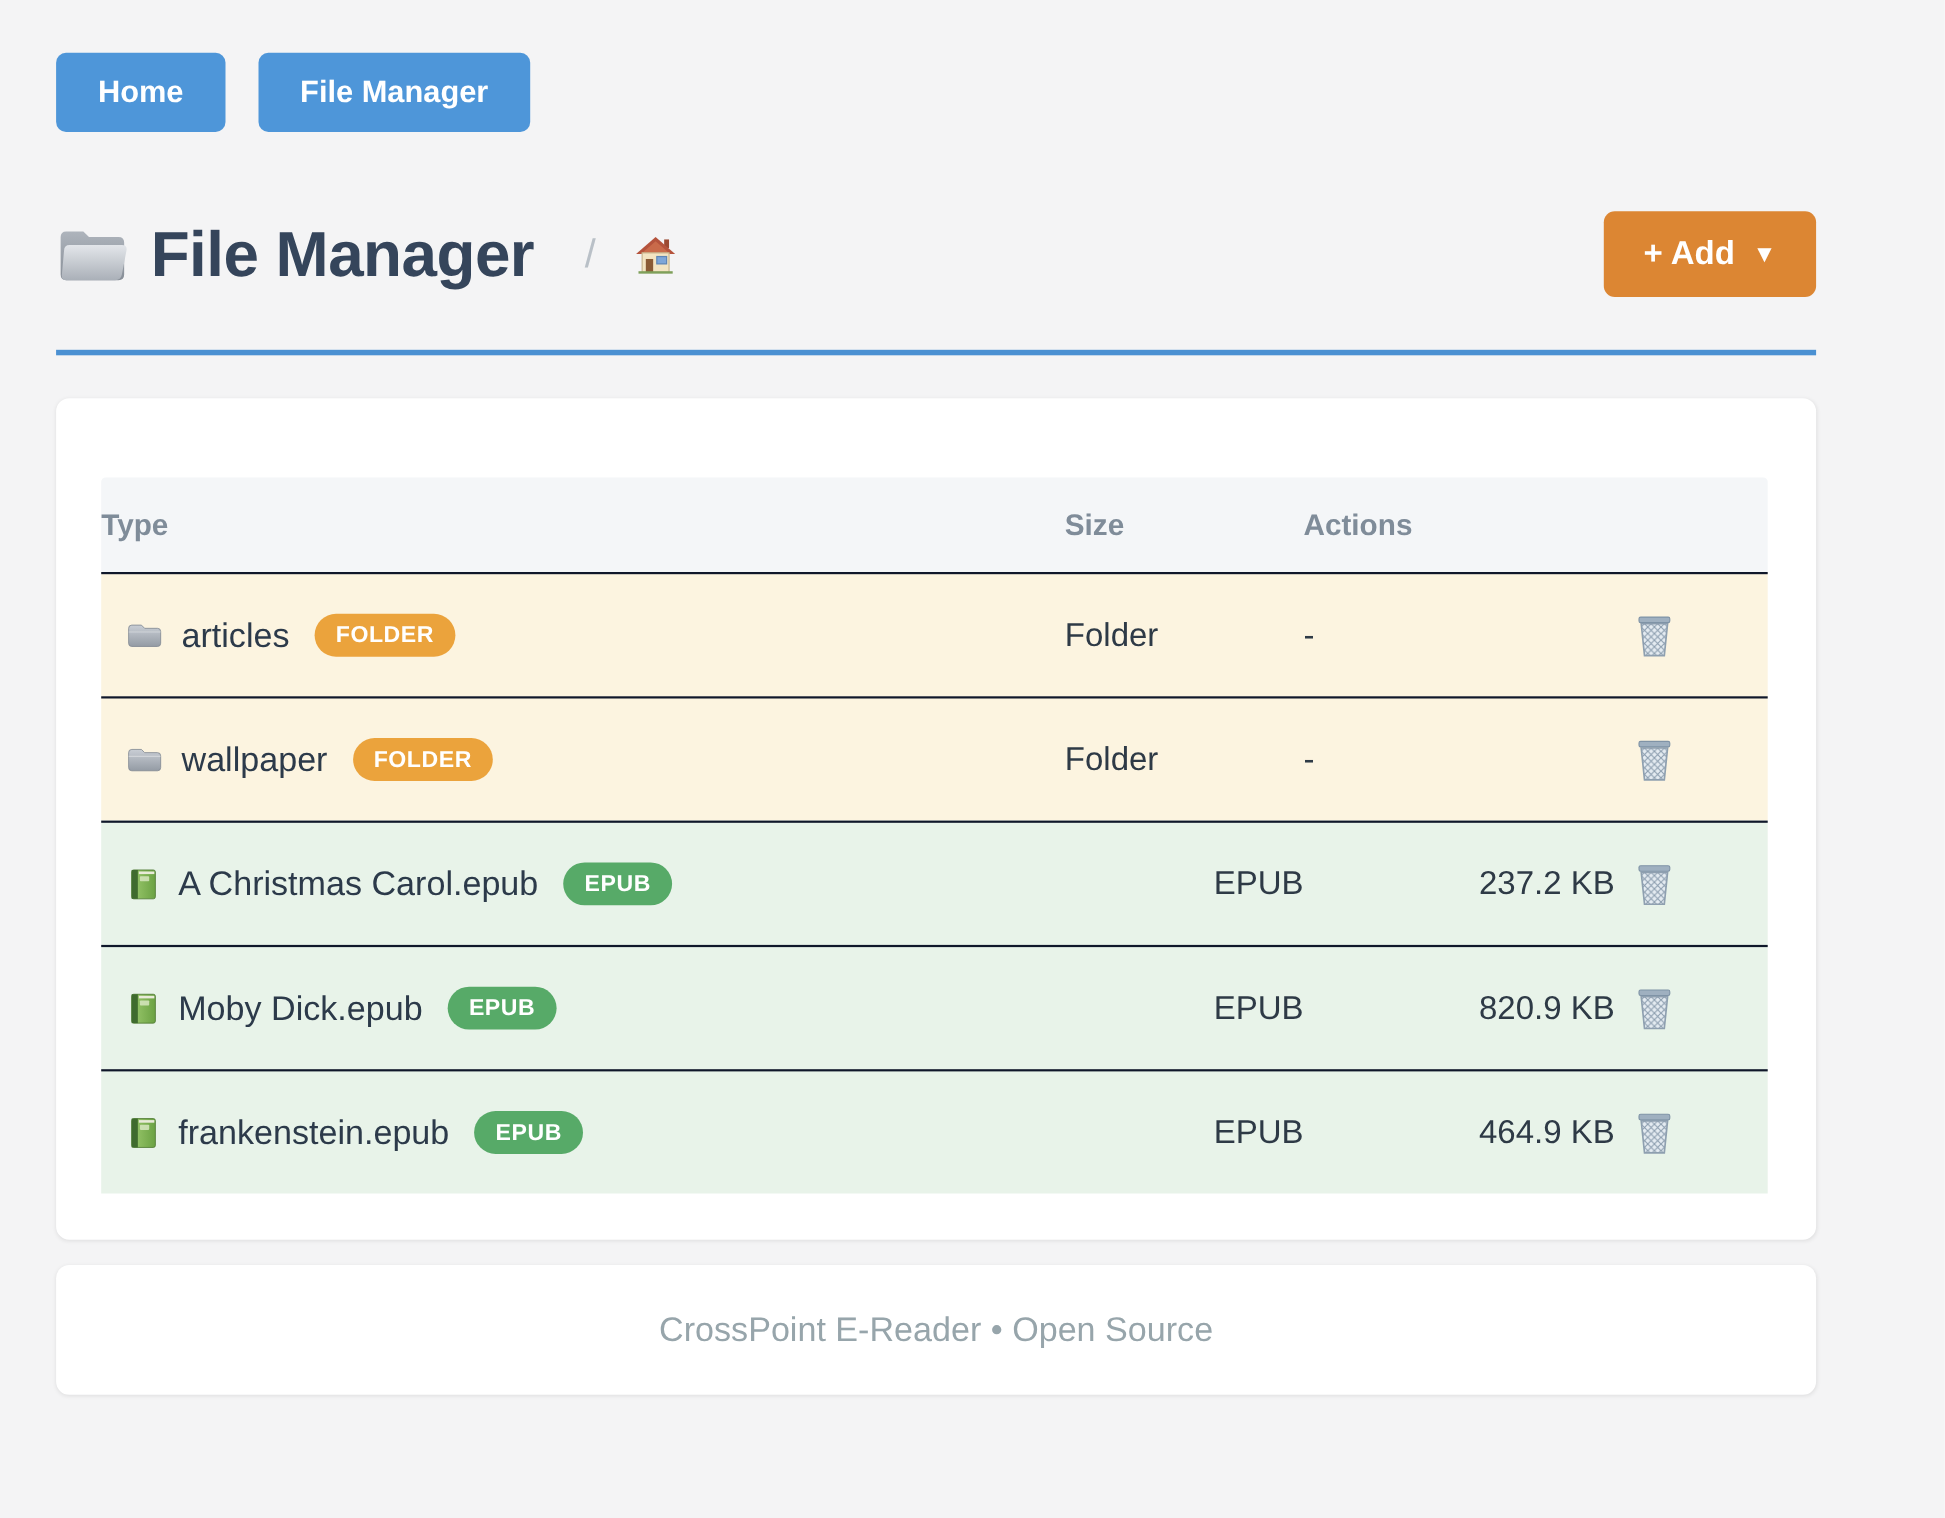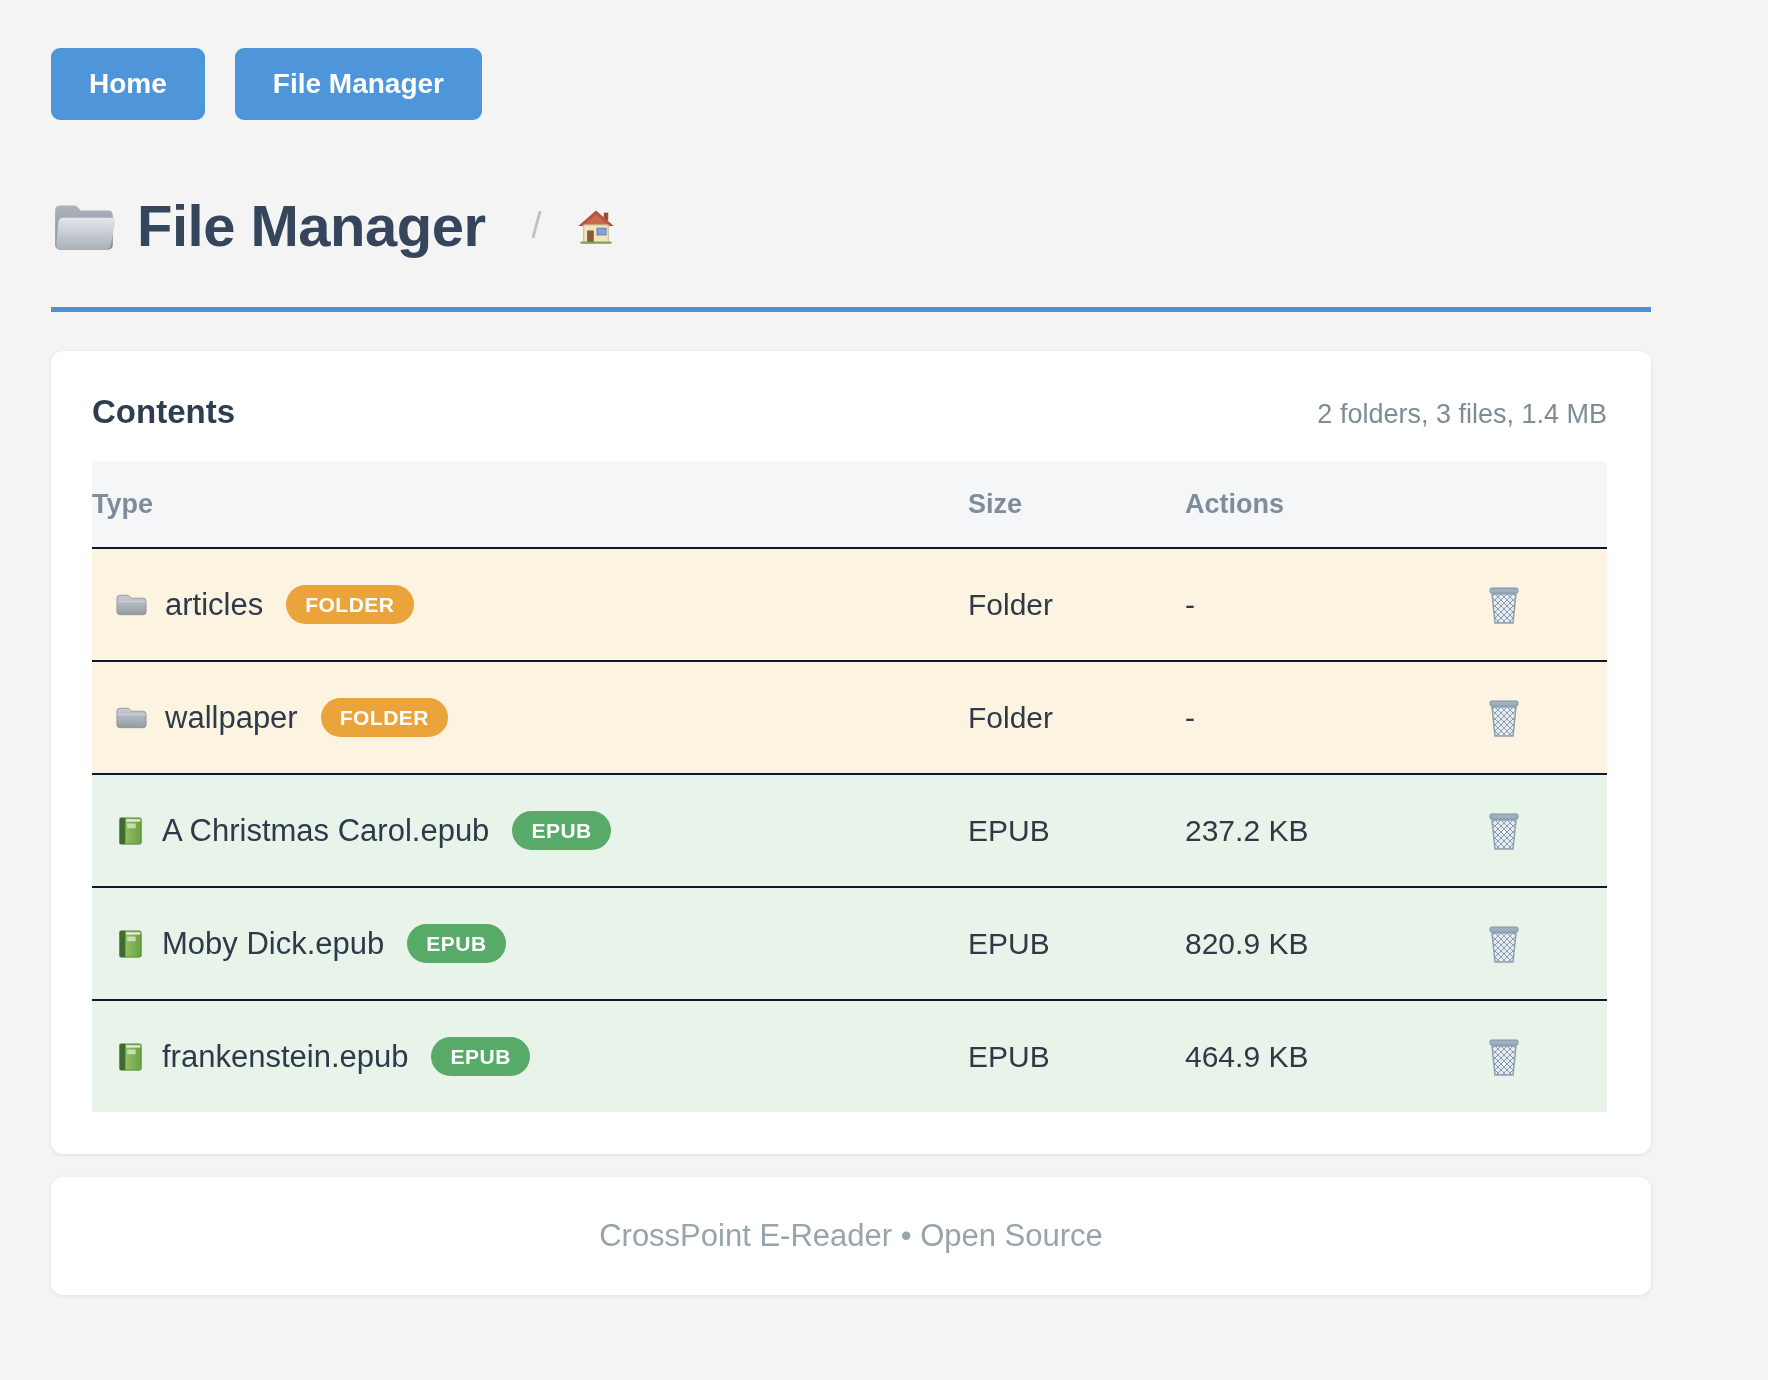--- a/index.html
+++ b/index.html
@@ -60,21 +60,21 @@
     border-radius:4px 4px 0 0;
   }
   .th { font-size:27px; font-weight:700; color:#7f8c99; }
   .th-name { padding-left:23px; }
   .trow {
     display:grid; grid-template-columns:876px 217px 283px 1fr;
     height:113px; align-items:center;
     border-top:2px solid #0f172a;
   }
   .trow--folder { background: var(--row-folder, #FCF4E0); }
-  .trow--epub   { background: var(--row-epub,   #E8F3E9); }
+  .trow--epub   { background: var(--row-epub,   #E8F3E9); text-align: right; }
   .cell { font-size:30px; color:#2e3a46; }
   .cell-name { display:flex; align-items:center; gap:17px; padding-left:23px; }
   .fname { font-size:31px; color:#2c3a4a; cursor:pointer; }
   .badge {
     display:inline-block; margin-left:6px;
     font-size:21px; font-weight:700; color:#fff; letter-spacing:0.5px;
     padding:9px 19px; border-radius:999px; line-height:1;
   }
   .badge--folder { background: var(--badge-folder, #EBA33C); }
   .badge--epub   { background: var(--badge-epub,   #57AA68); }
@@ -130,29 +130,29 @@
           <path d="M2,17 L18,3 L34,17 Z" fill="#b5533c"></path>
           <path d="M6,17 L18,6.5 L30,17 Z" fill="#c96a4a"></path>
           <rect x="7" y="16" width="22" height="16" fill="#f3e4c2" stroke="#c9b68f" stroke-width="1"></rect>
           <rect x="10" y="21" width="6" height="11" fill="#8a5a34"></rect>
           <rect x="19" y="19" width="8" height="6" fill="#7ea6d8" stroke="#5f86b5" stroke-width="1"></rect>
           <rect x="4" y="31" width="28" height="2" fill="#7fa05a"></rect>
         </svg>
       </span>
     </div>
     <div class="spacer"></div>
+    <button class="add-btn">
+      <span>+ Add</span>
+      <span class="add-caret">▼</span>
+    </button>
   </div>
 
   <hr class="blue-rule">
 
   <div class="card">
-    <div class="card-head">
-      <span class="card-title">Contents</span>
-      <span class="card-summary">2 folders, 3 files, 1.4 MB</span>
-    </div>
 
     <div class="table">
       <div class="thead">
         <span class="th">Type</span>
         <span class="th">Size</span>
         <span class="th">Actions</span>
       </div>
       <div id="tbody">
   <div class="trow trow--folder">
     <div class="cell cell-name">

